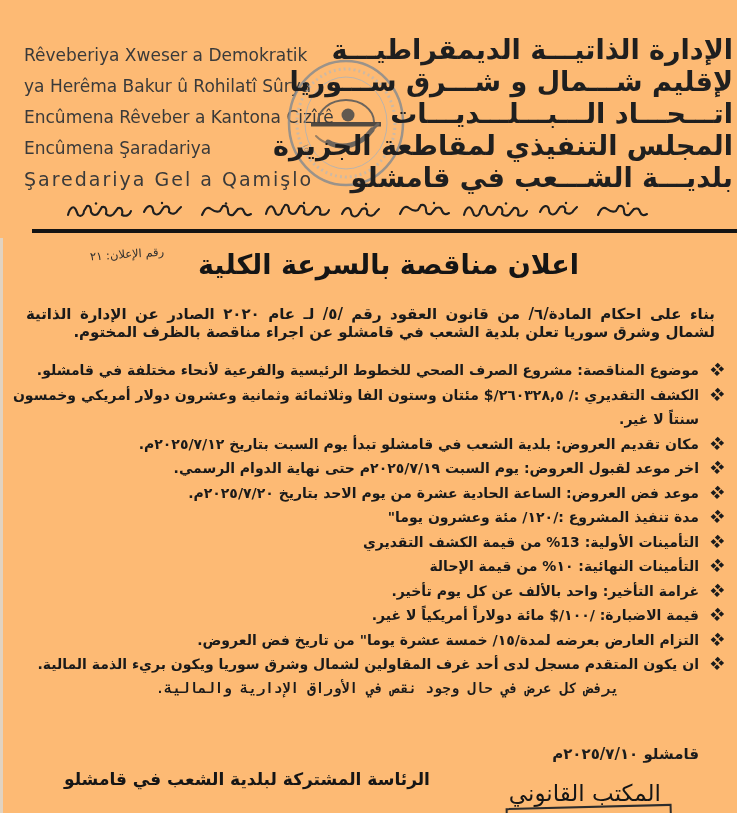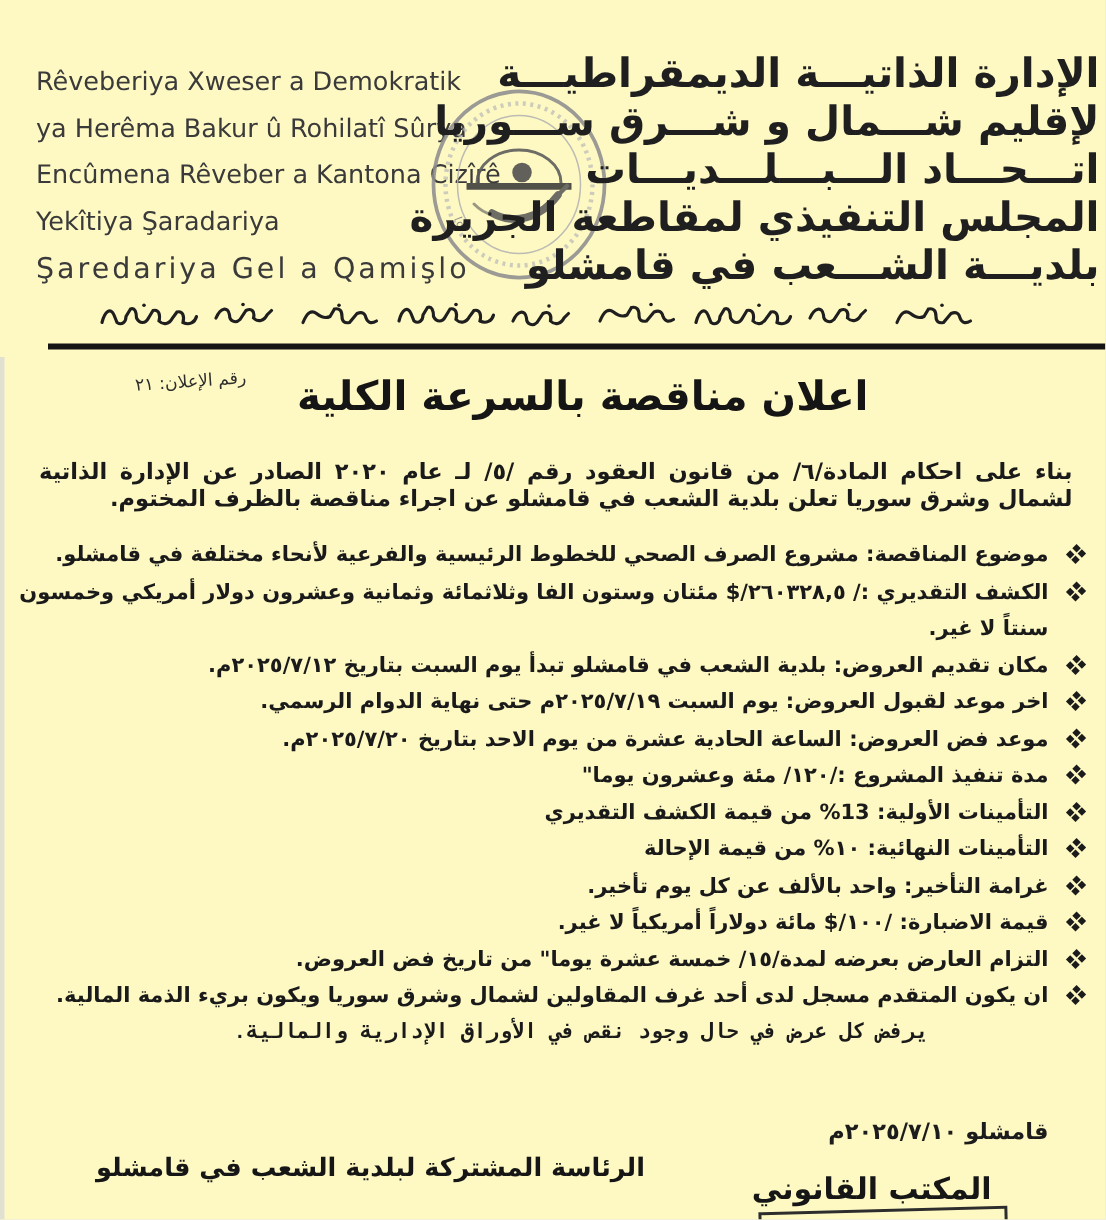--- a/index.html
+++ b/index.html
@@ -1,18 +1,18 @@
 <!DOCTYPE html>
 <html lang="ar" dir="rtl"><head>
 <meta charset="utf-8">
 <style>
   html,body{margin:0;padding:0;background:#e9e9e7;}
   .page{
     position:relative;width:737px;height:813px;margin:0 auto;
-    background:#fef9c3;overflow:hidden;
+    background:#fdba74;overflow:hidden;
     font-family:"DejaVu Sans",sans-serif;color:#1c1c1c;
   }
   .edge-artifact{position:absolute;left:0;top:238px;bottom:0;width:3px;background:#d9d9d4;opacity:.8;}
 
   
   .kurdish-block{position:absolute;left:24px;top:40px;width:262px;direction:ltr;text-align:left;color:#3a3a3a;}
   .kurdish-block .kl{font-size:17px;line-height:31px;white-space:nowrap;}
   .kurdish-block .kl.big{font-size:19px;letter-spacing:2px;}
 
   .seal{position:absolute;left:285px;top:58px;width:122px;height:130px;opacity:.88;}
@@ -36,34 +36,34 @@
   .terms .blt{
     position:absolute;right:3px;top:6px;width:10px;height:10px;
     transform:rotate(45deg);display:grid;grid-template-columns:4px 4px;grid-template-rows:4px 4px;gap:1.5px;
   }
   .terms .blt i{background:#1b1b1b;display:block;}
   .terms .note{margin-right:80px;font-weight:bold;font-family:Liberation Mono, monospace;}
 
   
   .place-date{position:absolute;right:38px;top:745px;font-size:15px;font-weight:bold;white-space:nowrap;}
   .co-presidency{position:absolute;left:64px;top:769px;font-size:17px;font-weight:bold;white-space:nowrap;color:#161616;}
-  .legal-office{position:absolute;right:76px;top:780px;font-size:20px;font-weight:bold;white-space:nowrap;color:#161616;}
+  .legal-office{position:absolute;right:76px;top:780px;font-size:23px;font-weight:normal;white-space:nowrap;color:#161616;}
   .stamp-box{position:absolute;left:506px;top:806px;width:162px;height:30px;border:2px solid #2d2d2d;transform:rotate(-1.5deg);background:transparent;}
 </style>
 </head>
 <body>
 
 <div class="page">
   <div class="edge-artifact"></div>
 
   <div class="kurdish-block">
     <div class="kl">Rêveberiya Xweser a Demokratik</div>
     <div class="kl">ya  Herêma Bakur û Rohilatî Sûrya</div>
     <div class="kl">Encûmena Rêveber a Kantona Cizîrê</div>
-    <div class="kl">Yekîtiya Şaradariya</div>
+    <div class="kl">Encûmena Şaradariya</div>
     <div class="kl big">Şaredariya Gel a Qamişlo</div>
   </div>
 
   <div class="seal">
     <svg width="122" height="130" viewBox="0 0 122 130" xmlns="http://www.w3.org/2000/svg">
       <defs>
         <path id="seal-bottom-arc" d="M 18 88 A 46 50 0 0 0 104 88" fill="none"></path>
       </defs>
       <ellipse cx="61" cy="65" rx="57" ry="62" fill="none" stroke="#8e8e8e" stroke-width="2.5"></ellipse>
       <ellipse cx="61" cy="65" rx="49" ry="54" fill="none" stroke="#b9b9b9" stroke-width="3" stroke-dasharray="2 3" opacity="0.8"></ellipse>

